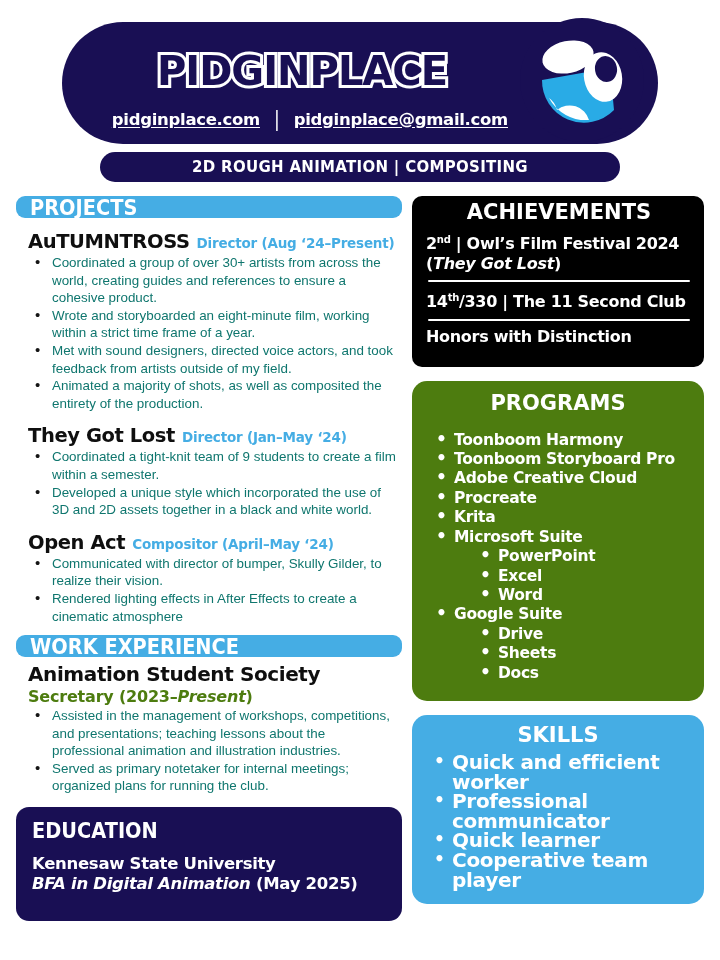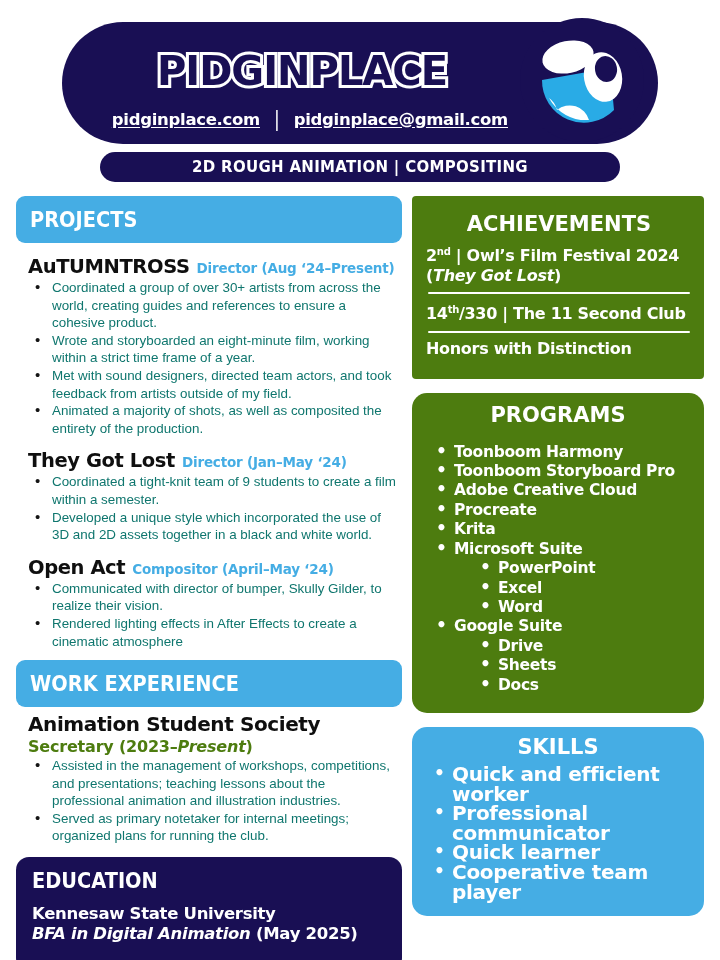--- a/index.html
+++ b/index.html
@@ -117,21 +117,21 @@
     position: absolute;
     left: 412px;
     top: 196px;
     width: 292px;
   }
 
   
   .bar {
     background: #45ade4;
     border-radius: 9px;
-    height: 47px;
+    height: 22px;
     display: flex;
     align-items: center;
     padding: 0 0 0 14px;
   }
   .bar .bar-title {
     color: #ffffff;
     font-family: "DejaVu Sans", sans-serif;
     font-weight: bold;
     font-size: 22px;
     letter-spacing: 0px;
@@ -234,23 +234,23 @@
     color: #ffffff;
     font-family: "DejaVu Sans", sans-serif;
     font-weight: bold;
     font-size: 16.5px;
     letter-spacing: -0.3px;
   }
   .edu-degree em { font-style: italic; }
 
   
   .ach-card {
-    background: #4d7c0f;
-    border-radius: 4px;
-    padding: 16px 12px 14px 14px;
+    background: #000000;
+    border-radius: 10px;
+    padding: 4px 12px 14px 14px;
   }
   .card-title {
     color: #ffffff;
     font-family: "DejaVu Sans", sans-serif;
     font-weight: bold;
     font-size: 21px;
     text-align: center;
     letter-spacing: 0px;
   }
   .ach-item {
@@ -366,21 +366,21 @@
 
     <div id="projects-entries">
         <div class="entry">
           <div class="entry-head">
             <span class="entry-title">AuTUMNTROSS</span>
             <span class="entry-role">Director (Aug ‘24–Present)</span>
           </div>
           <ul class="bullets">
             <li>Coordinated a group of over 30+ artists from across the world, creating guides and references to ensure a cohesive product.</li>
             <li>Wrote and storyboarded an eight-minute film, working within a strict time frame of a year.</li>
-            <li>Met with sound designers, directed team actors, and took feedback from artists outside of my field.</li>
+            <li>Met with sound designers, directed voice actors, and took feedback from artists outside of my field.</li>
             <li>Animated a majority of shots, as well as composited the entirety of the production.</li>
           </ul>
         </div>
         <div class="entry">
           <div class="entry-head">
             <span class="entry-title">They Got Lost</span>
             <span class="entry-role">Director (Jan–May ‘24)</span>
           </div>
           <ul class="bullets">
             <li>Coordinated a tight-knit team of 9 students to create a film within a semester.</li>

